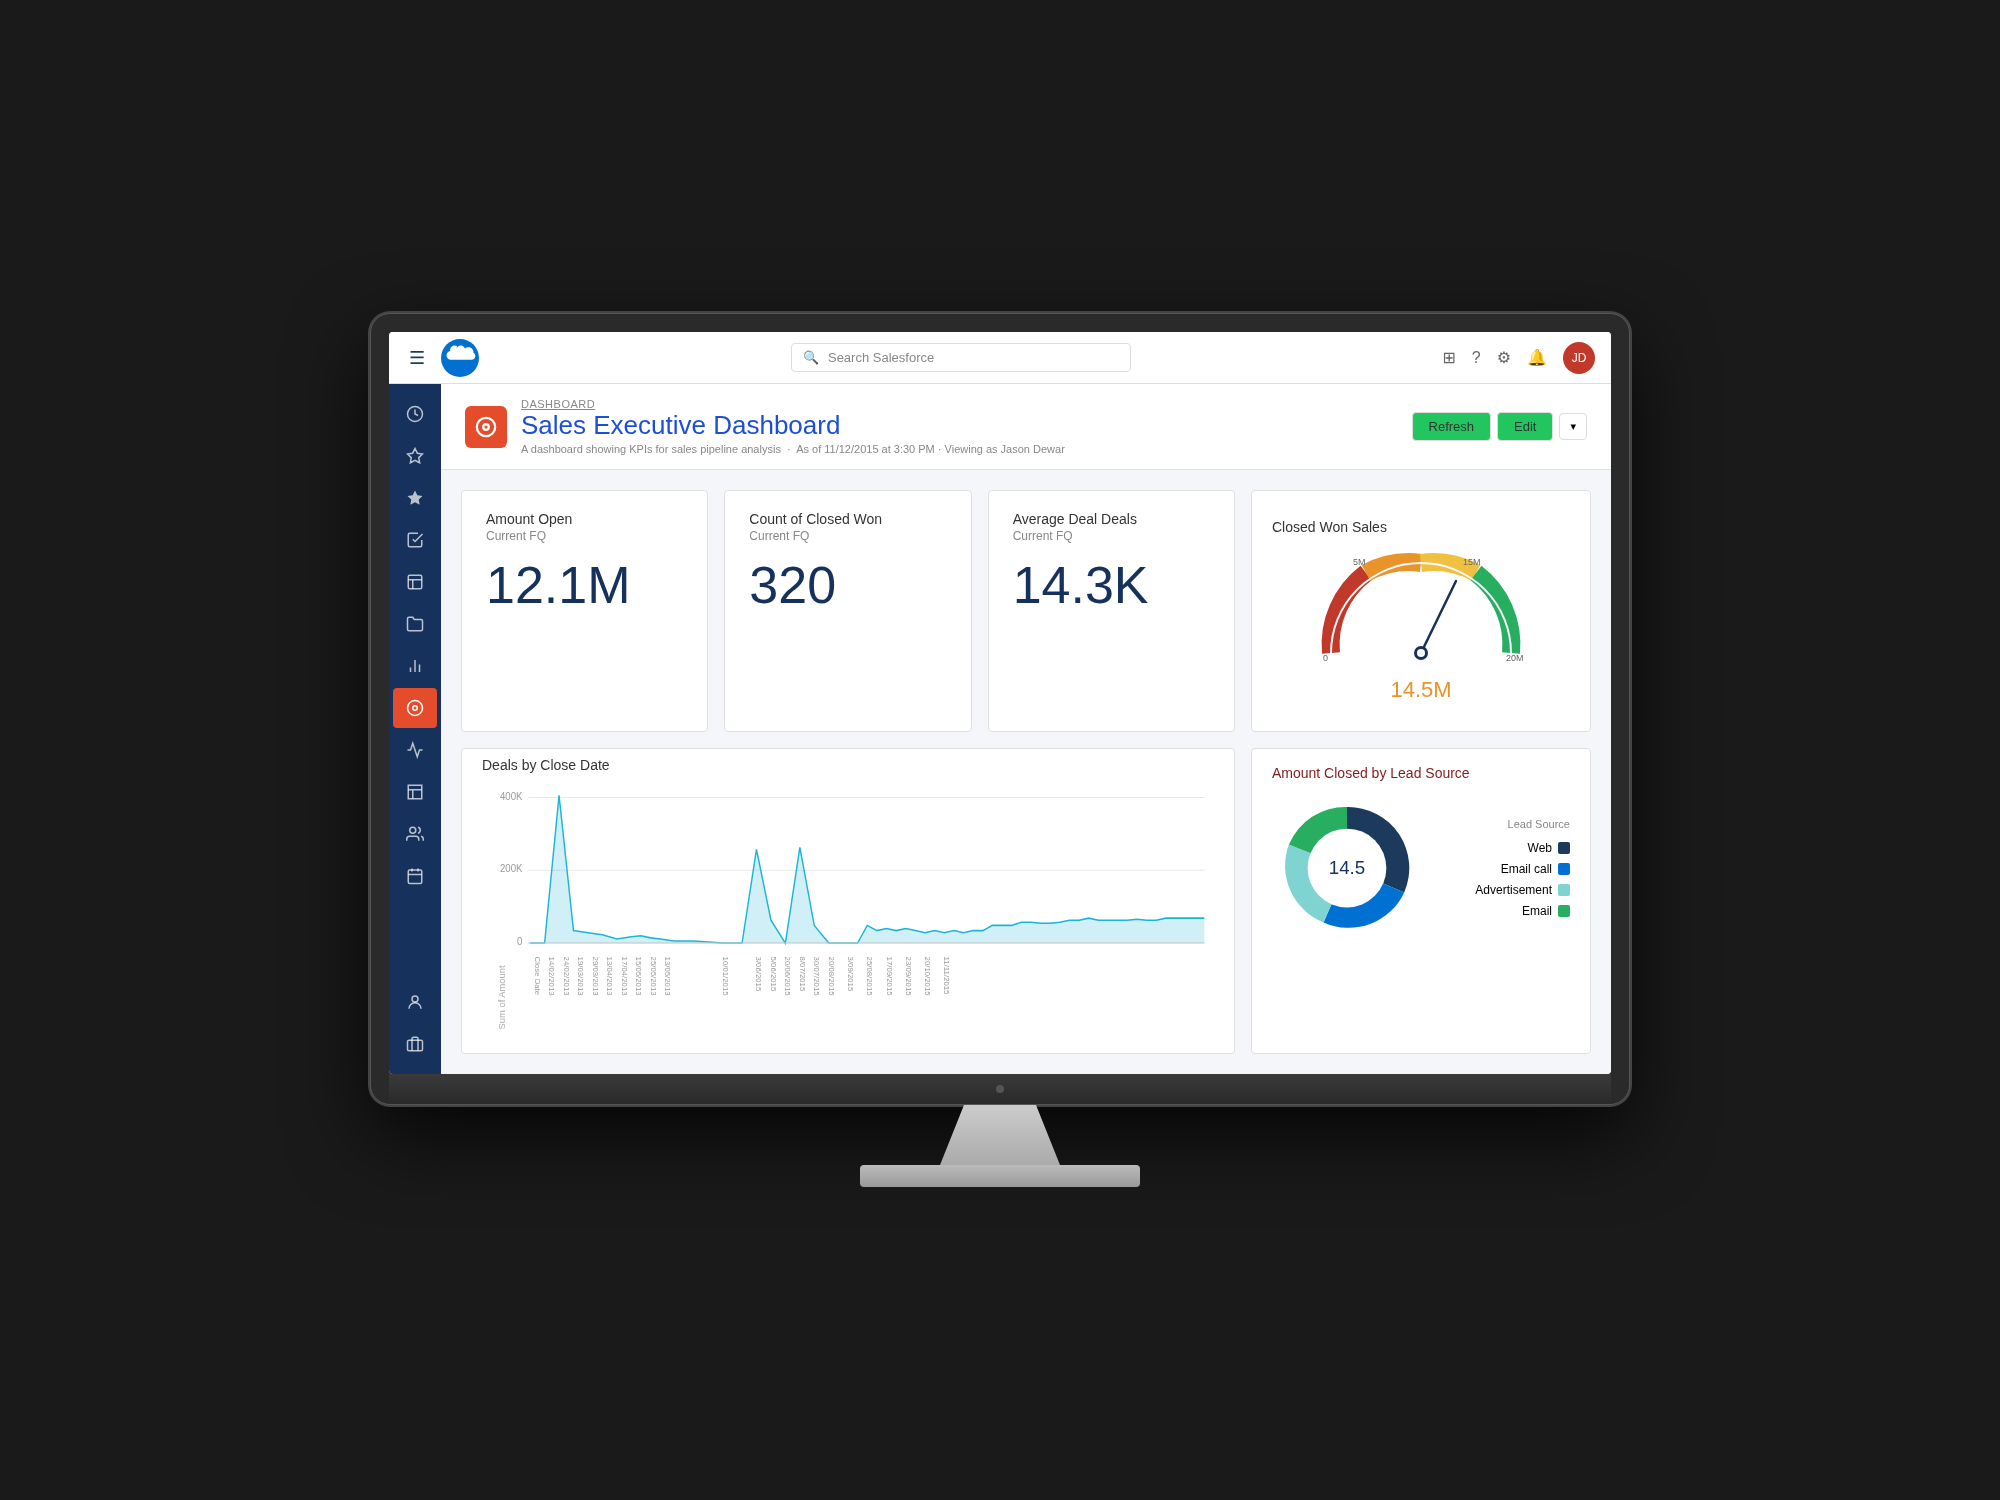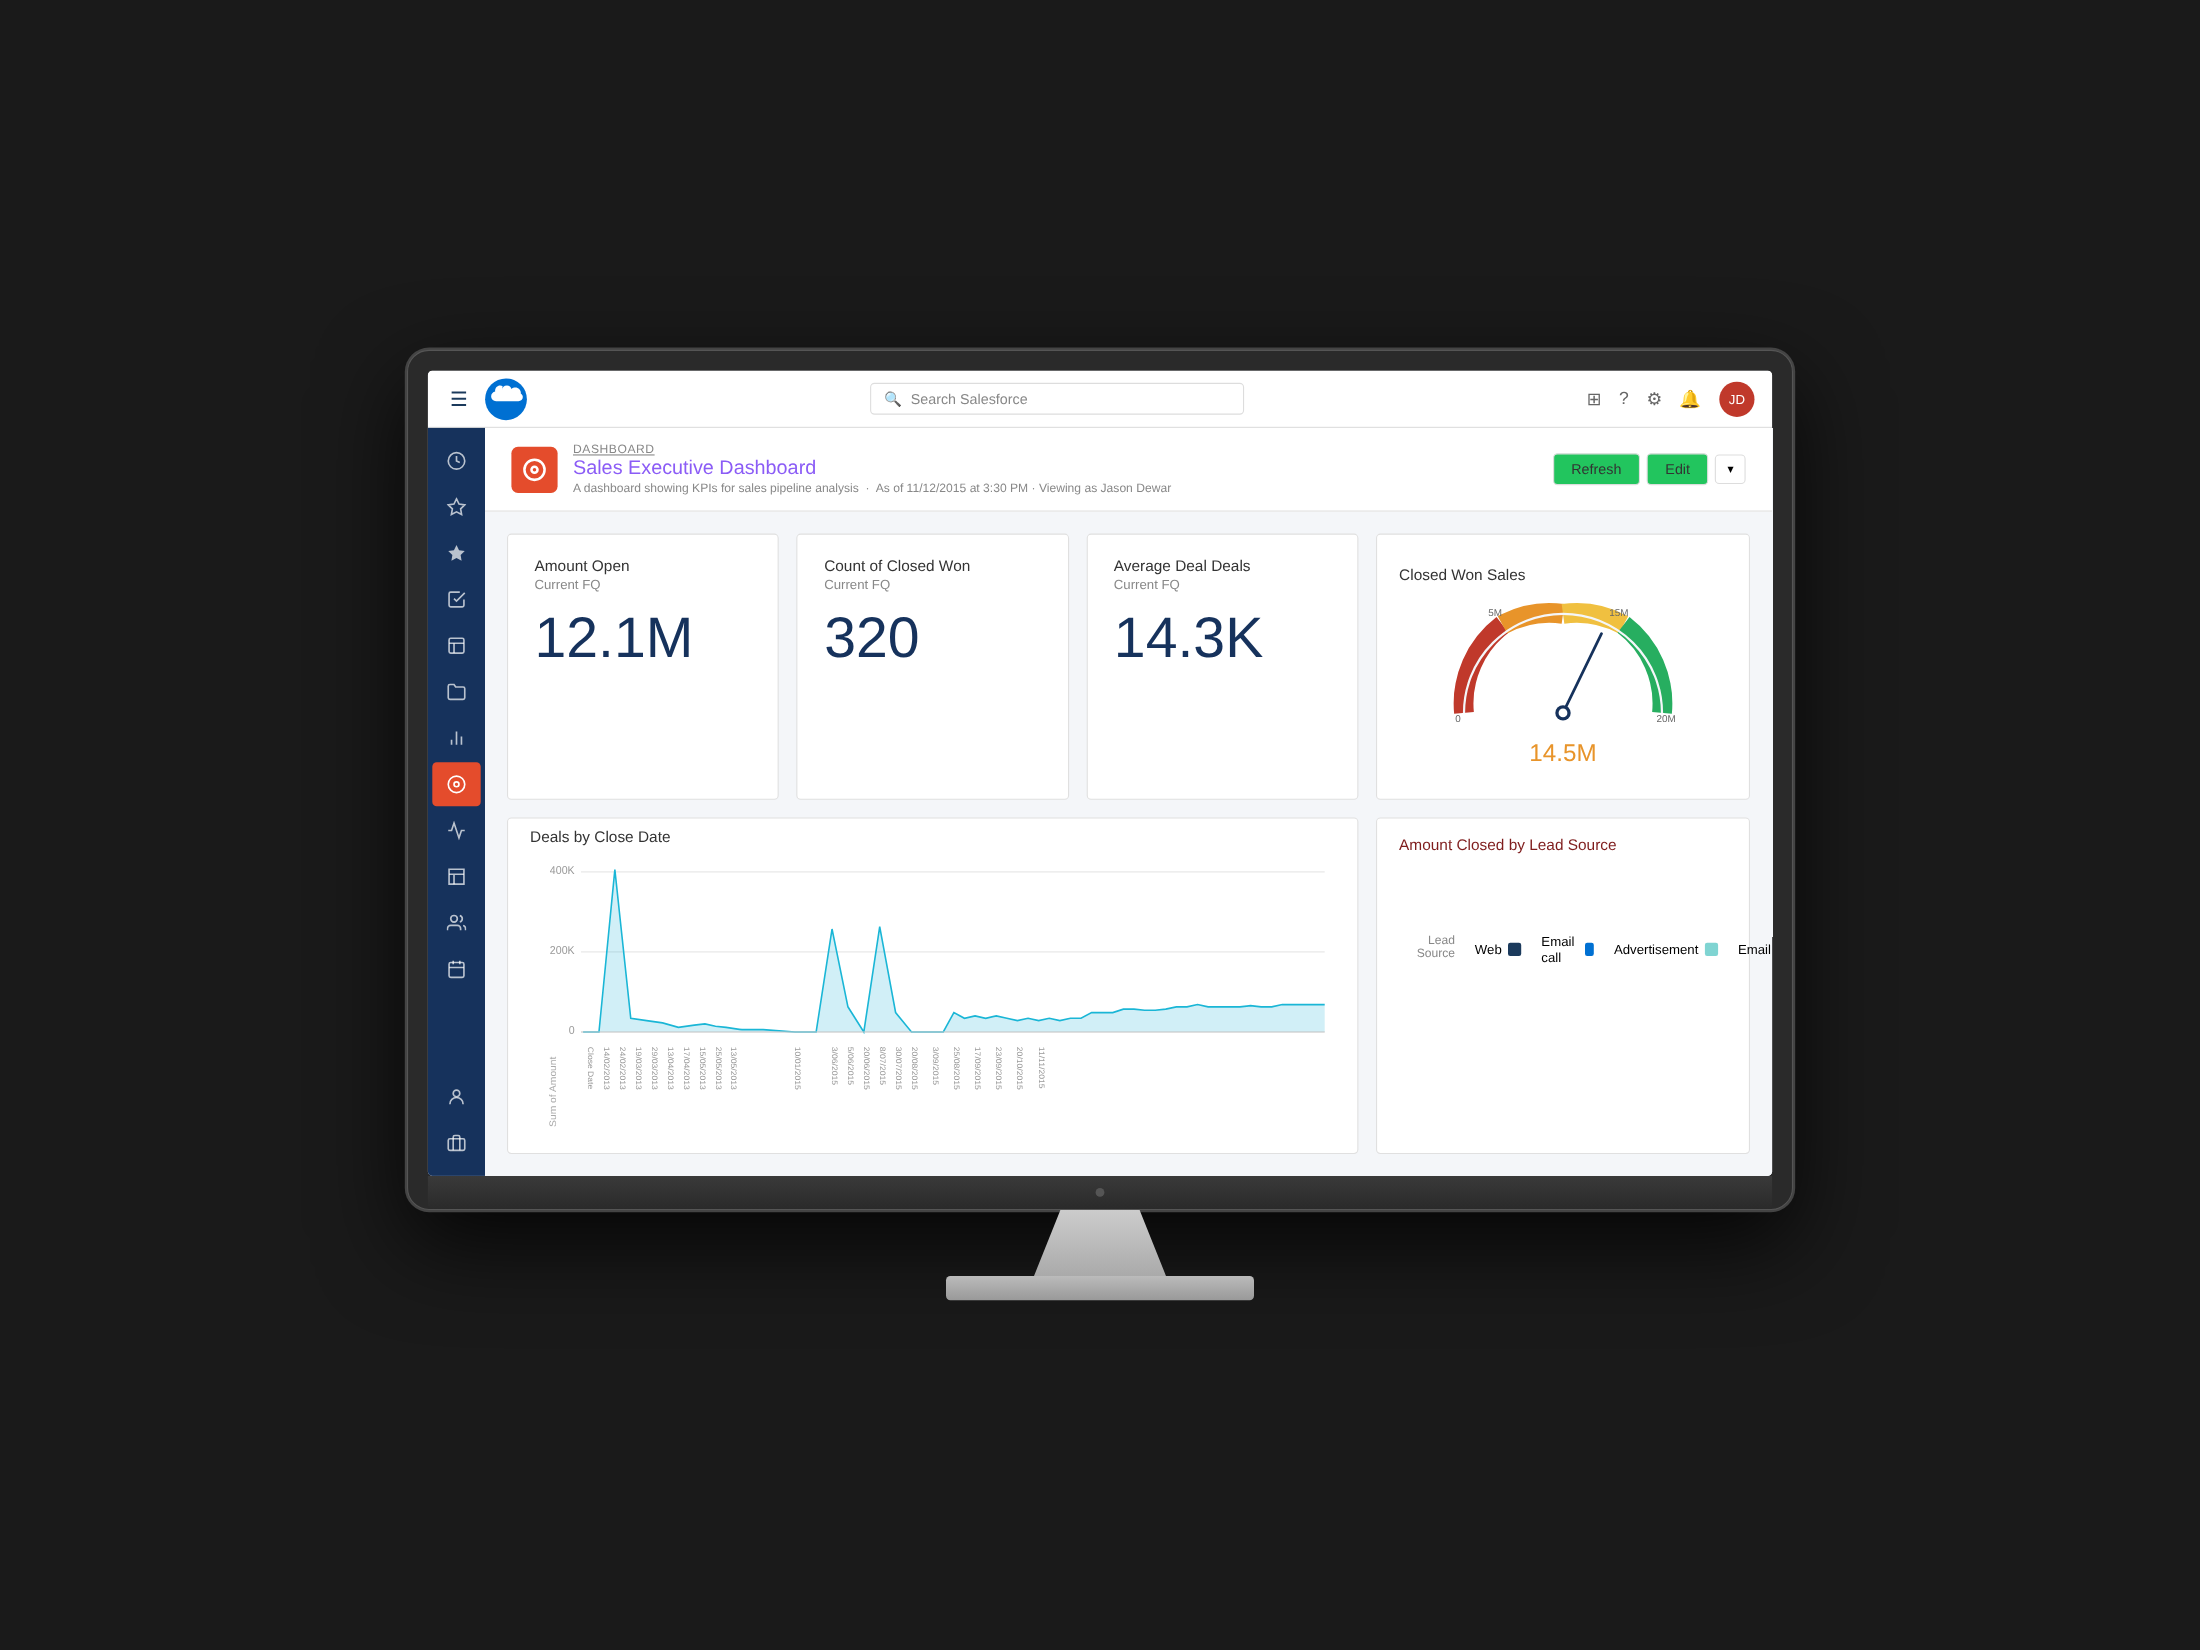--- a/index.html
+++ b/index.html
@@ -208,23 +208,23 @@
     }
     .dashboard-title-block {}
     .dashboard-label {
       font-size: 11px;
       color: #888;
       text-transform: uppercase;
       letter-spacing: 0.5px;
       text-decoration: underline;
     }
     .dashboard-title {
-      font-size: 18px;
+      font-size: 26px;
       font-weight: 300;
-      color: #8b5cf6;
+      color: #1d4ed8;
     }
     .dashboard-subtitle {
       font-size: 11px;
       color: #888;
       margin-top: 2px;
     }
     .dashboard-header-actions {
       display: flex;
       gap: 6px;
       align-items: center;
@@ -344,22 +344,22 @@
       font-weight: 500;
       margin-bottom: 12px;
     }
     .donut-content {
       display: flex;
       align-items: center;
       gap: 16px;
     }
     .legend {
       display: flex;
-      flex-direction: row;
-      gap: 18px;
+      flex-direction: column;
+      gap: 7px;
       font-size: 12px;
       margin-left: auto;
     }
     .legend-title {
       font-size: 11px;
       color: #888;
       margin-bottom: 4px;
       text-align: right;
     }
     .legend-item {

